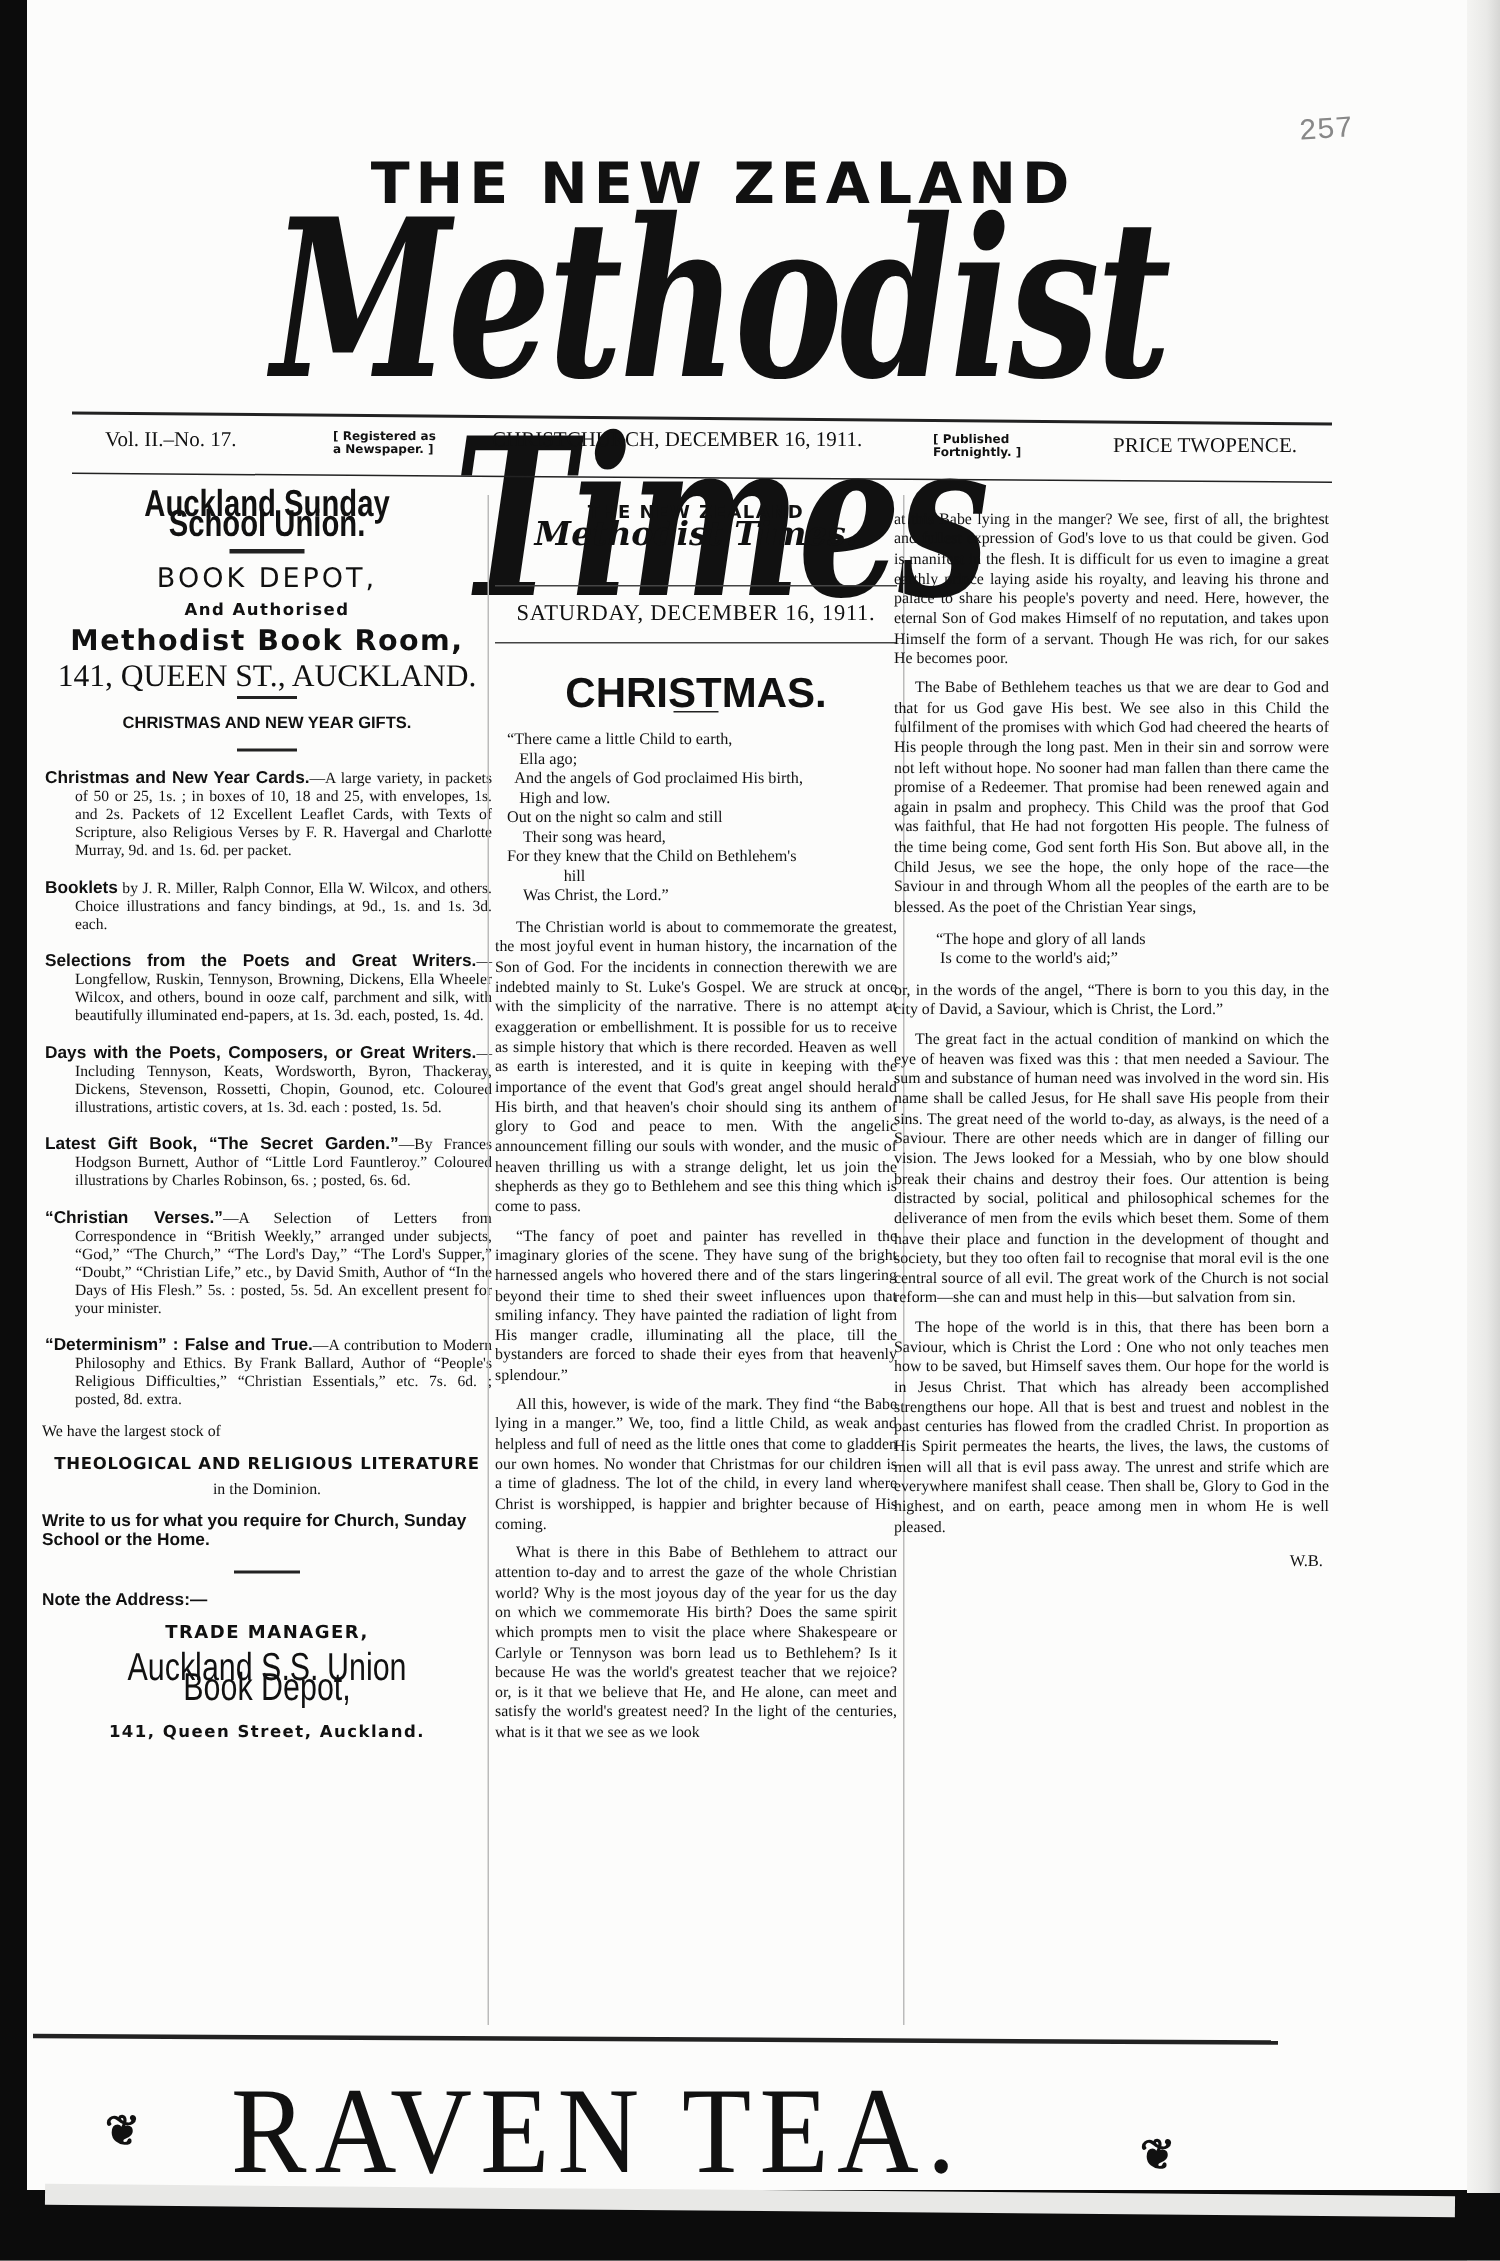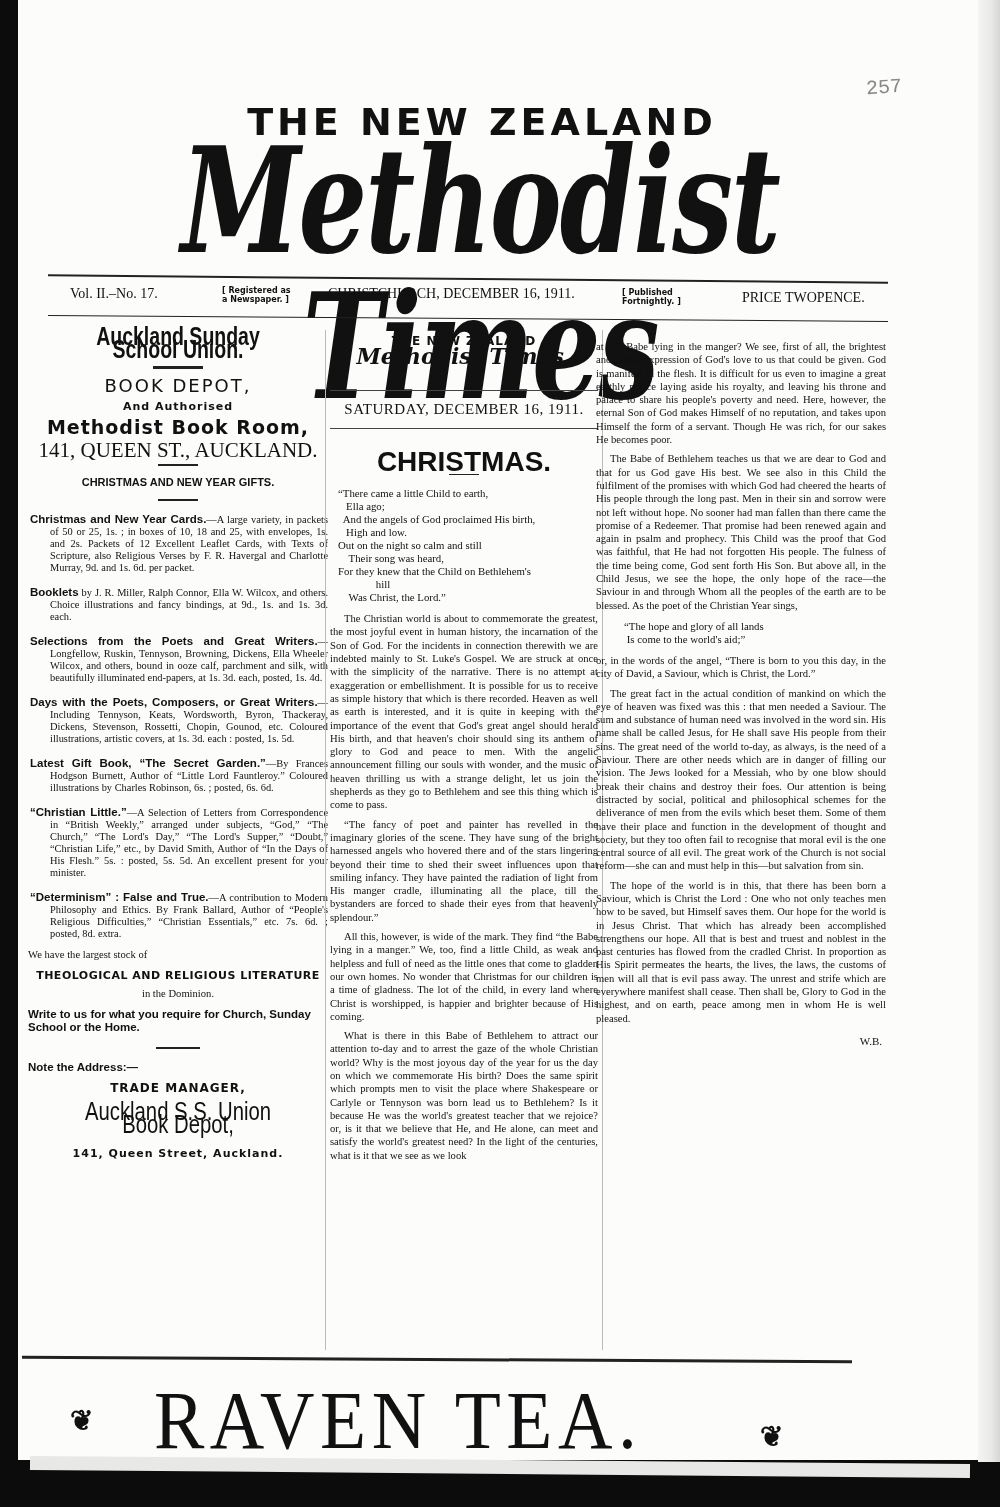--- a/index.html
+++ b/index.html
@@ -86,21 +86,21 @@
   <div class="center ad-addr">141, QUEEN ST., AUCKLAND.</div>
   <div class="short-rule"></div>
   <div class="center ad-gifts">CHRISTMAS AND NEW YEAR GIFTS.</div>
   <div class="short-rule"></div>
 
   <div class="item"><b>Christmas and New Year Cards.</b><span>—A large variety, in packets of 50 or 25, 1s. ; in boxes of 10, 18 and 25, with envelopes, 1s. and 2s. Packets of 12 Excellent Leaflet Cards, with Texts of Scripture, also Religious Verses by F. R. Havergal and Charlotte Murray, 9d. and 1s. 6d. per packet.</span></div>
   <div class="item"><b>Booklets</b><span> by J. R. Miller, Ralph Connor, Ella W. Wilcox, and others. Choice illustrations and fancy bindings, at 9d., 1s. and 1s. 3d. each.</span></div>
   <div class="item"><b>Selections from the Poets and Great Writers.</b><span>—Longfellow, Ruskin, Tennyson, Browning, Dickens, Ella Wheeler Wilcox, and others, bound in ooze calf, parchment and silk, with beautifully illuminated end-papers, at 1s. 3d. each, posted, 1s. 4d.</span></div>
   <div class="item"><b>Days with the Poets, Composers, or Great Writers.</b><span>—Including Tennyson, Keats, Wordsworth, Byron, Thackeray, Dickens, Stevenson, Rossetti, Chopin, Gounod, etc. Coloured illustrations, artistic covers, at 1s. 3d. each : posted, 1s. 5d.</span></div>
   <div class="item"><b>Latest Gift Book, “The Secret Garden.”</b><span>—By Frances Hodgson Burnett, Author of “Little Lord Fauntleroy.” Coloured illustrations by Charles Robinson, 6s. ; posted, 6s. 6d.</span></div>
-  <div class="item"><b>“Christian Little.”</b><span>—A Selection of Letters from Correspondence in “British Weekly,” arranged under subjects, “God,” “The Church,” “The Lord's Day,” “The Lord's Supper,” “Doubt,” “Christian Life,” etc., by David Smith, Author of “In the Days of His Flesh.” 5s. : posted, 5s. 5d. An excellent present for your minister.</span></div>
+  <div class="item"><b>“Christian Verses.”</b><span>—A Selection of Letters from Correspondence in “British Weekly,” arranged under subjects, “God,” “The Church,” “The Lord's Day,” “The Lord's Supper,” “Doubt,” “Christian Life,” etc., by David Smith, Author of “In the Days of His Flesh.” 5s. : posted, 5s. 5d. An excellent present for your minister.</span></div>
   <div class="item"><b>“Determinism” : False and True.</b><span>—A contribution to Modern Philosophy and Ethics. By Frank Ballard, Author of “People's Religious Difficulties,” “Christian Essentials,” etc. 7s. 6d. ; posted, 8d. extra.</span></div>
 
   <div class="small-p">We have the largest stock of</div>
   <div class="lit">THEOLOGICAL AND RELIGIOUS LITERATURE</div>
   <div class="center small-p" style="margin:4px 0;">in the Dominion.</div>
   <div class="write">Write to us for what you require for Church, Sunday School or the Home.</div>
   <div class="short-rule" style="width:44px;margin:12px auto;"></div>
   <div class="write">Note the Address:—</div>
   <div class="center ad-h3" style="font-size:12px;">TRADE MANAGER,</div>
   <div class="center" style="margin-top:10px;"><span class="big-cond" style="font-size:26px;font-weight:normal;font-family:'Liberation Sans',sans-serif;">Auckland S.S. Union Book Depot,</span></div>

